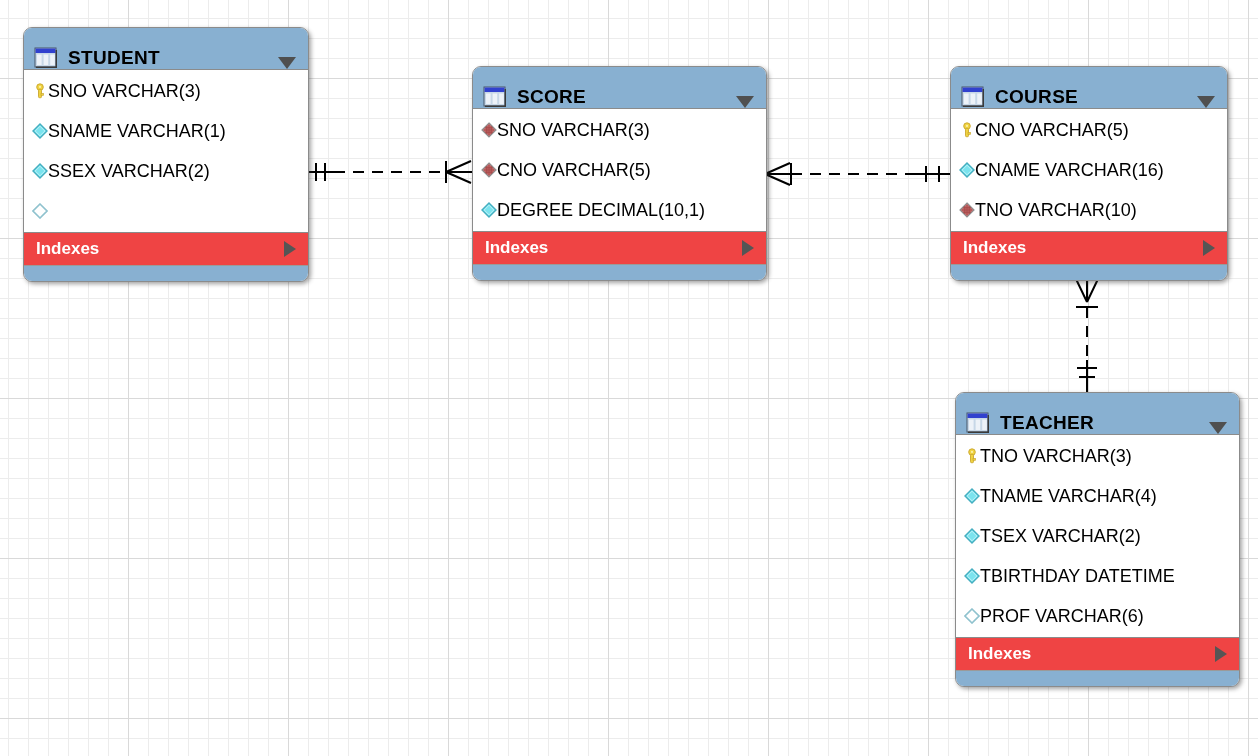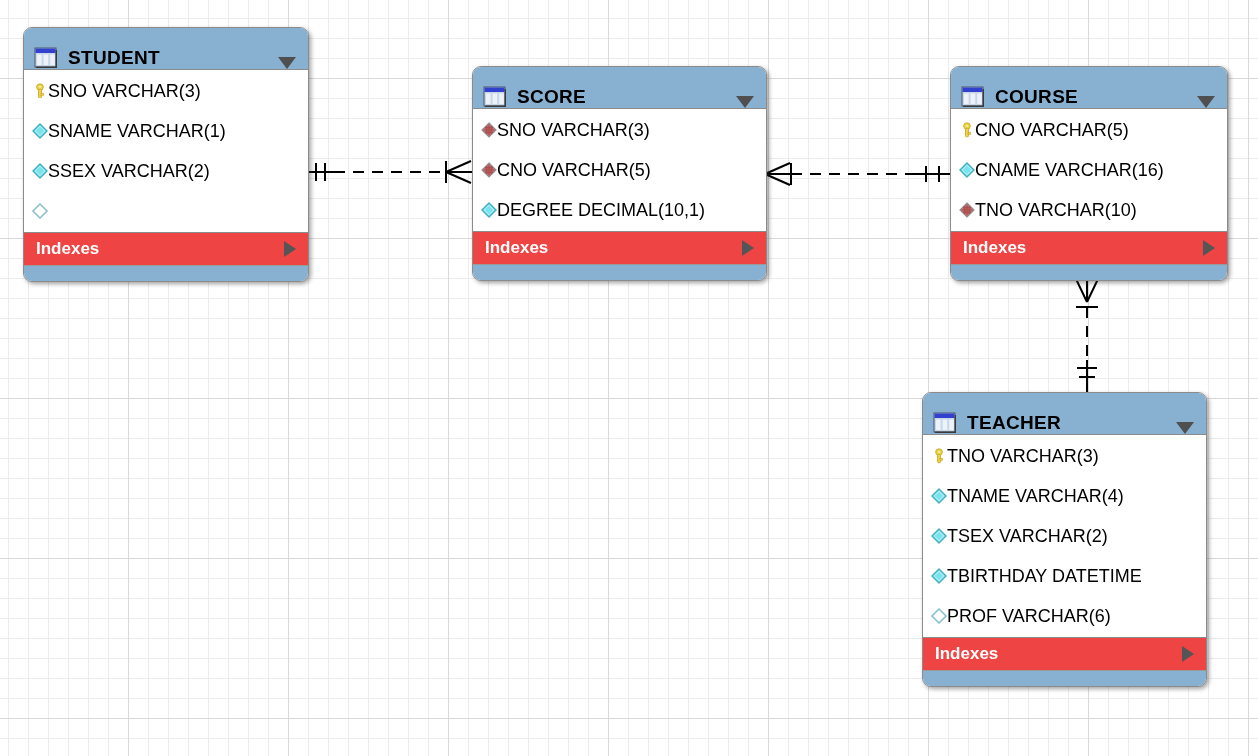--- a/index.html
+++ b/index.html
@@ -212,21 +212,21 @@
         <span class="col-label">TNO VARCHAR(10)</span>
       </div>
     </div>
     <div class="tbl-indexes">
       <span class="idx-label">Indexes</span>
       <span class="tri-right"></span>
     </div>
     <div class="tbl-footer"></div>
   </div>
 
-  <div class="db-table" style="left:922px;top:392px;width:283px;">
+  <div class="db-table" style="left:955px;top:392px;width:283px;">
     <div class="tbl-header">
       <svg class="tbl-icon">
           <use href="#icon-table"></use>
         </svg>
       <span class="tbl-name">TEACHER</span>
       <span class="tri-down"></span>
     </div>
     <div class="tbl-cols">
       <div class="col-row">
         <svg class="col-icon">

